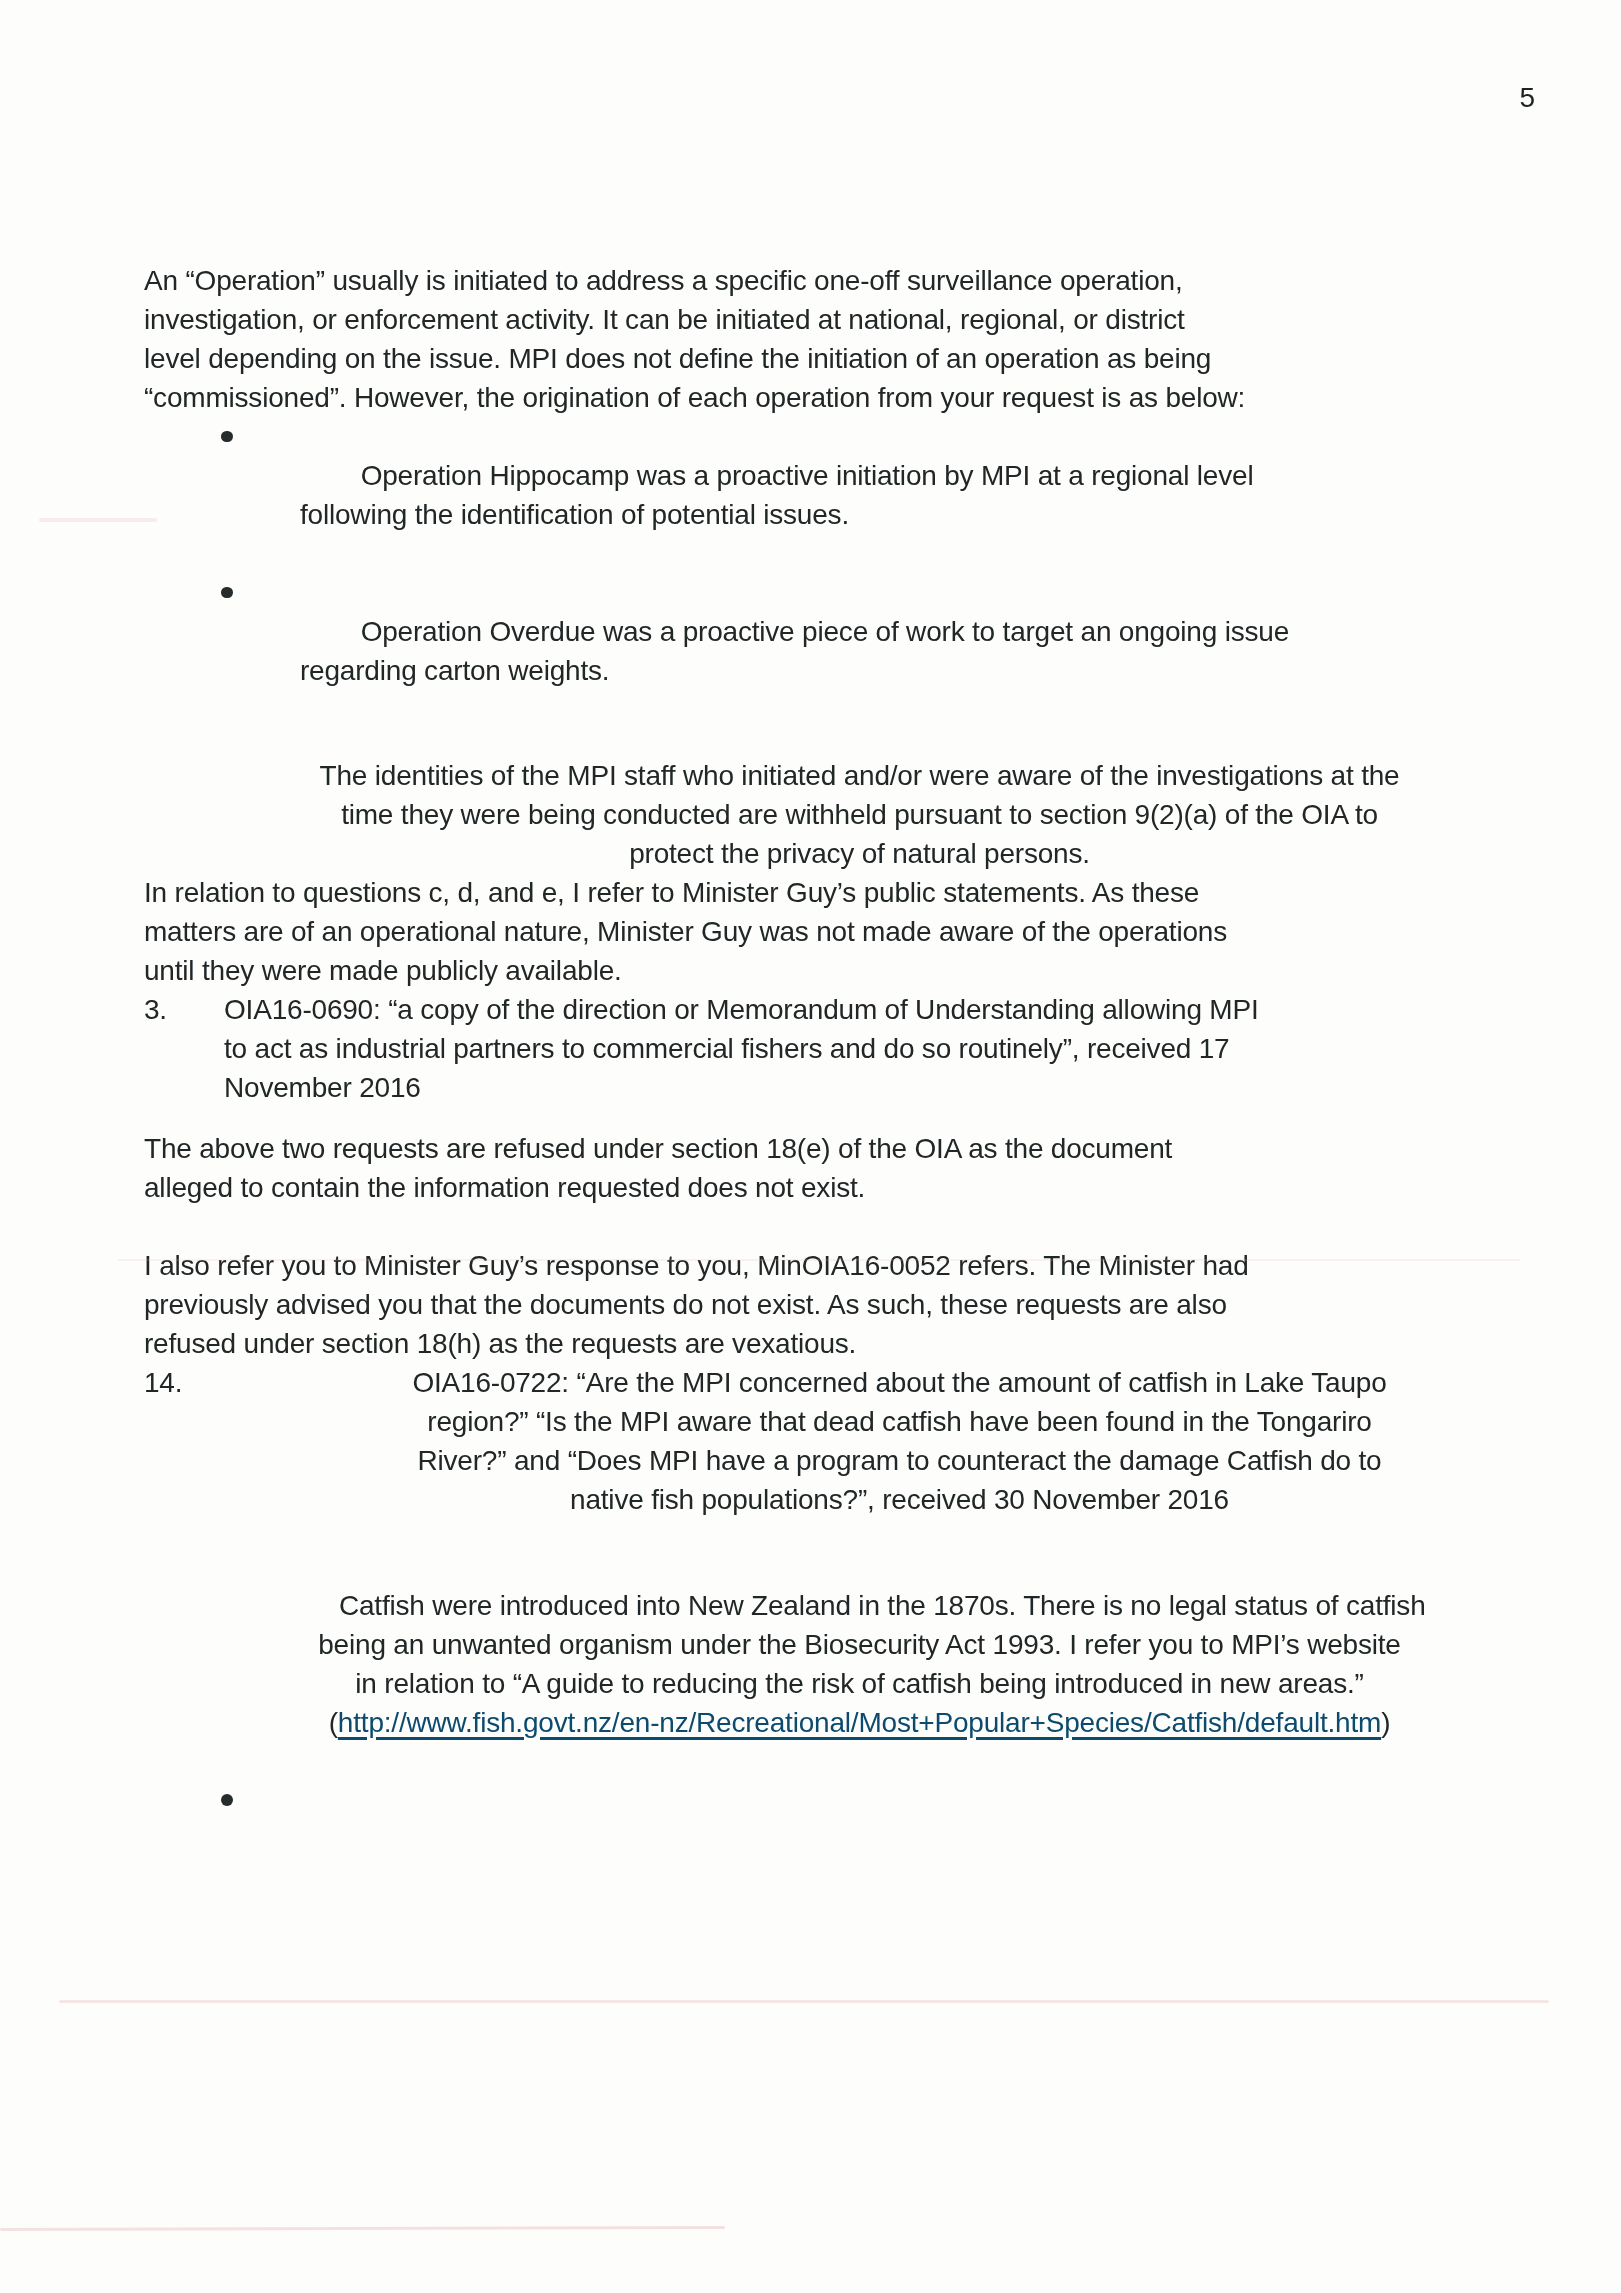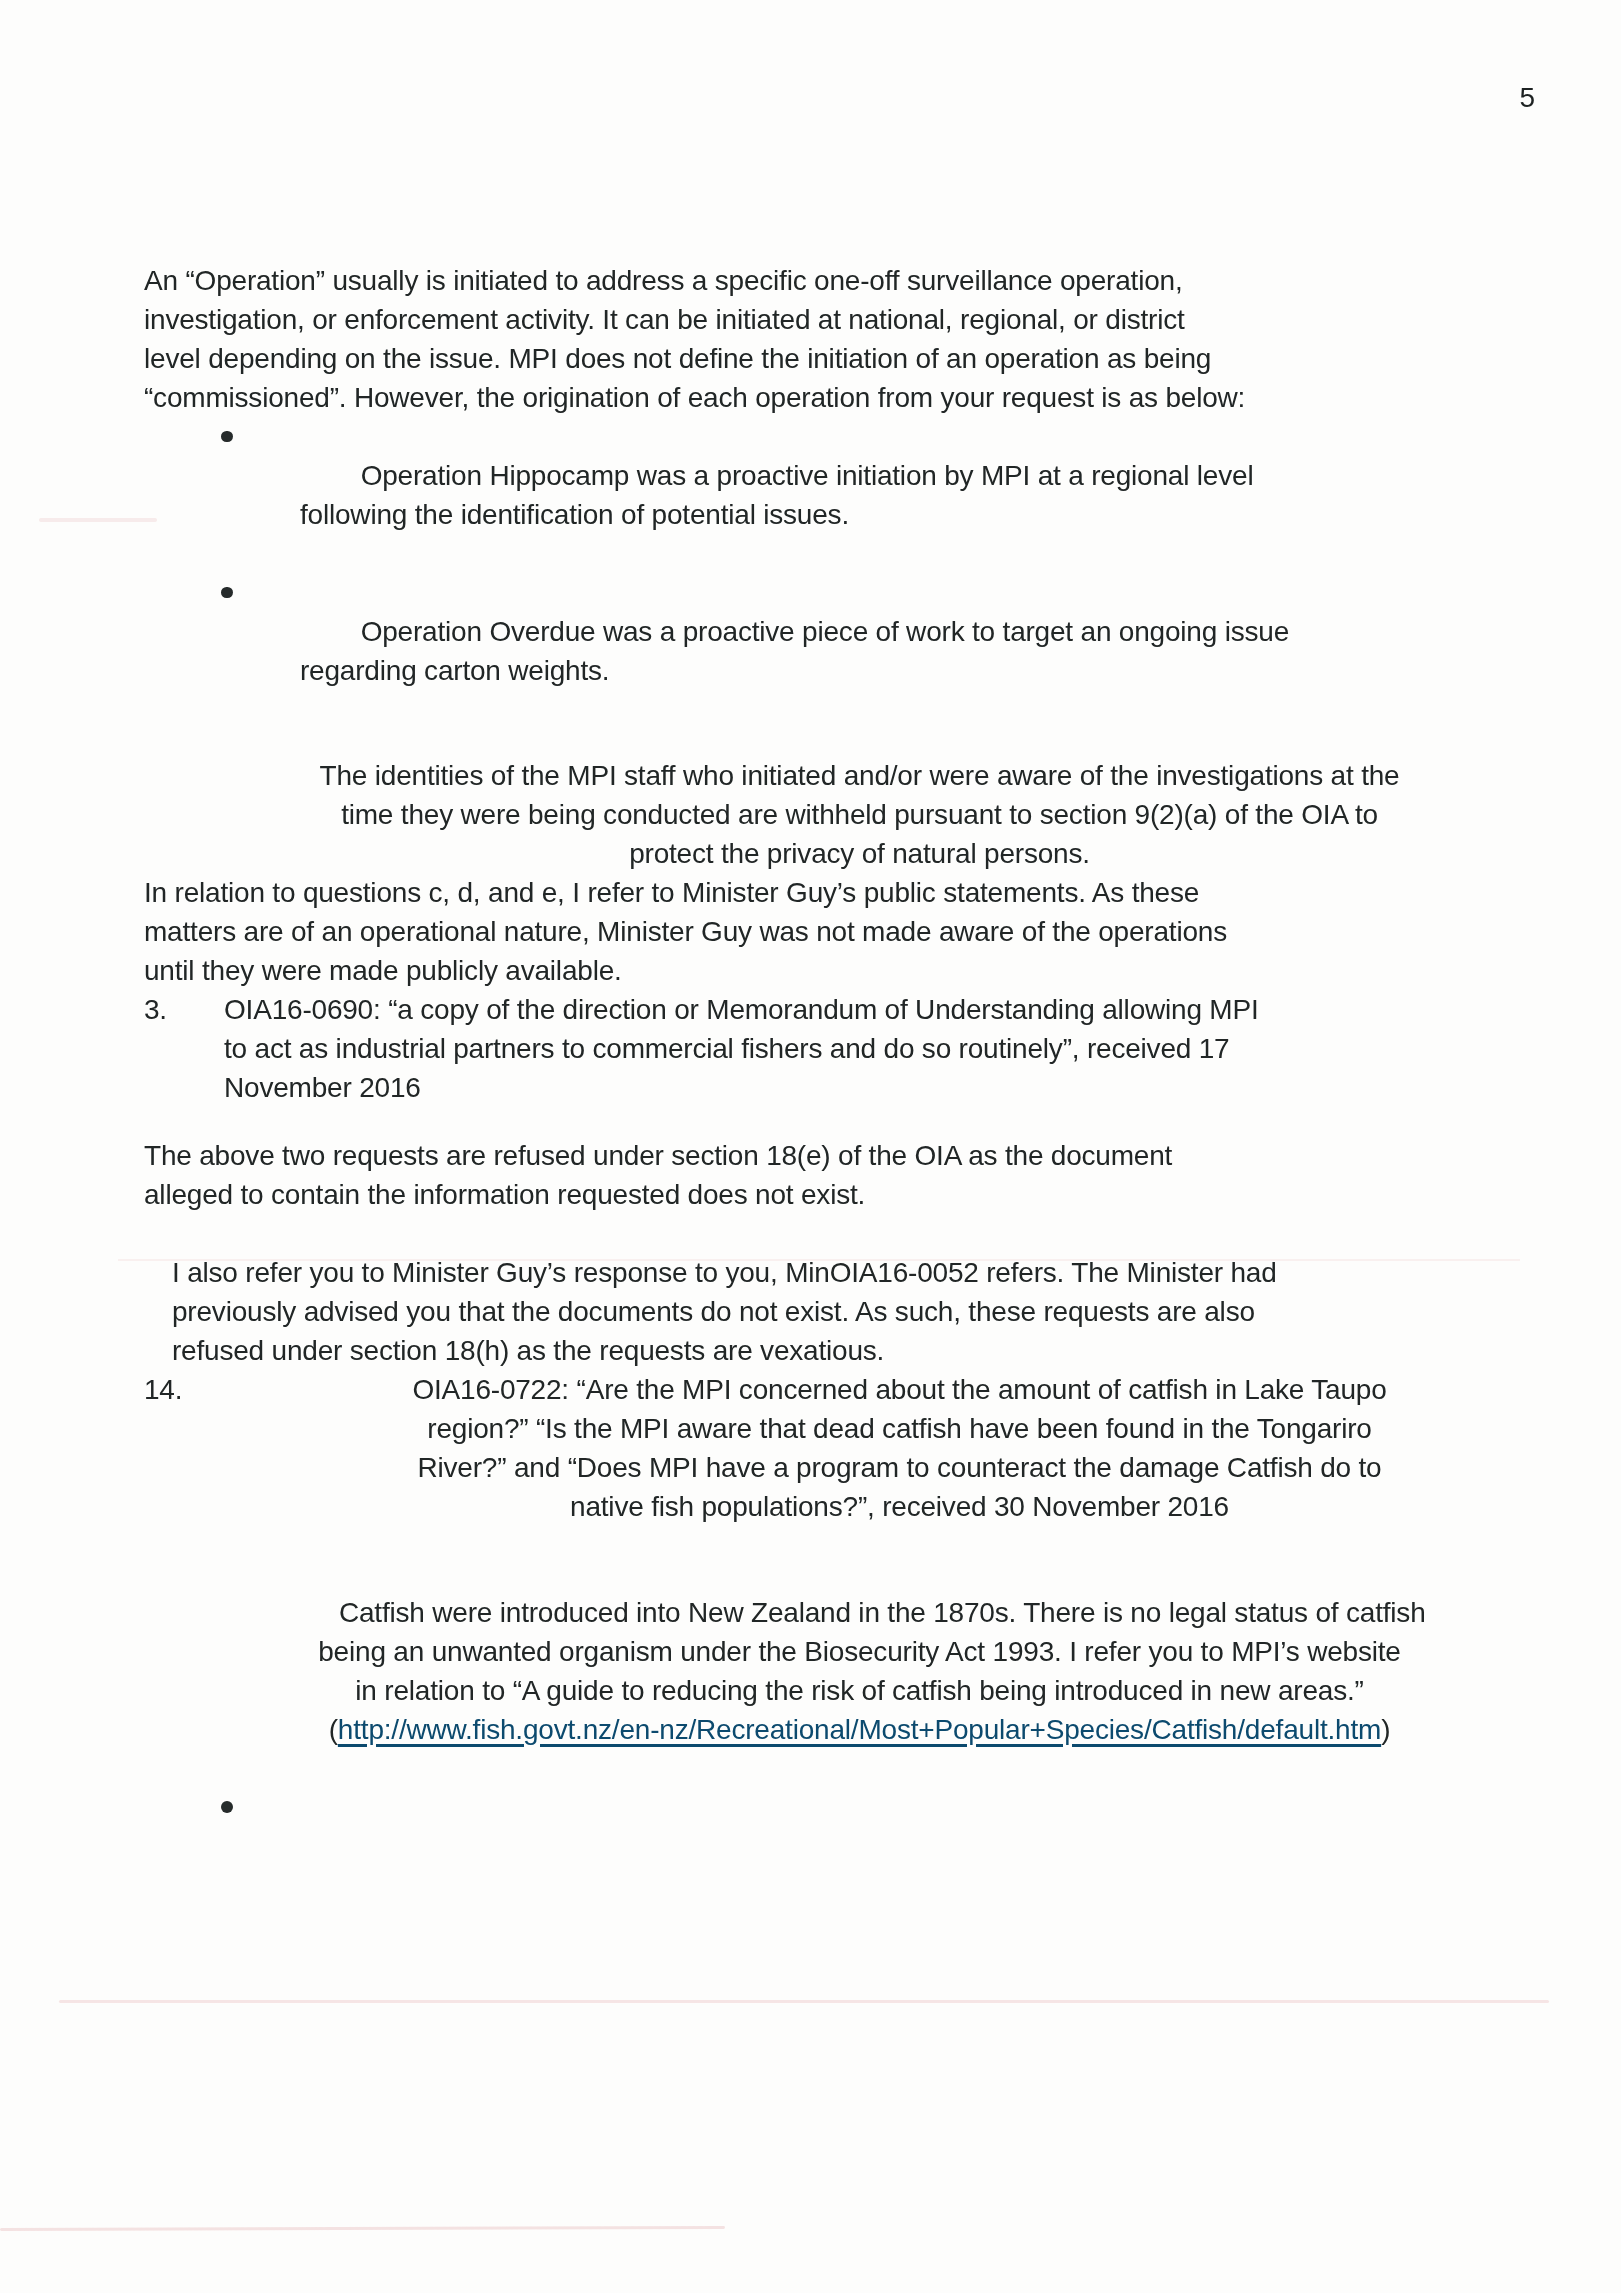--- a/index.html
+++ b/index.html
@@ -16,23 +16,23 @@
     position:absolute;top:82px;right:86px;
     font-size:28px;line-height:31px;color:#1d2222;
   }
   .content{
     position:absolute;left:144px;top:261px;width:1431px;
     font-size:28px;line-height:39px;letter-spacing:-0.2px;
   }
   .para{white-space:pre-wrap;}
   .m8{margin-top:7.8px;}
   .m28{margin-top:27.4px;text-align:center;}
-  .m30{margin-top:29px;}
+  .m30{margin-top:22px;}
   .m36{}
-  .m40{margin-top:39px;margin-left:28px;}
+  .m40{margin-top:39px;}
   .m4{margin-top:3.9px;}
   ul.bullets{list-style:none;margin:0;padding:0;}
   ul.bullets li{position:relative;padding-left:156px;white-space:pre-wrap;}
   ul.bullets li .dot{
     position:absolute;left:77px;top:13.7px;width:11.8px;height:11.8px;
     background:#262b2b;border-radius:50%;
   }
   ul.doc-links li{padding-left:187px;}
   ol.numbered{list-style:none;margin:0;padding:0;}
   ol.numbered li{position:relative;padding-left:80px;}

